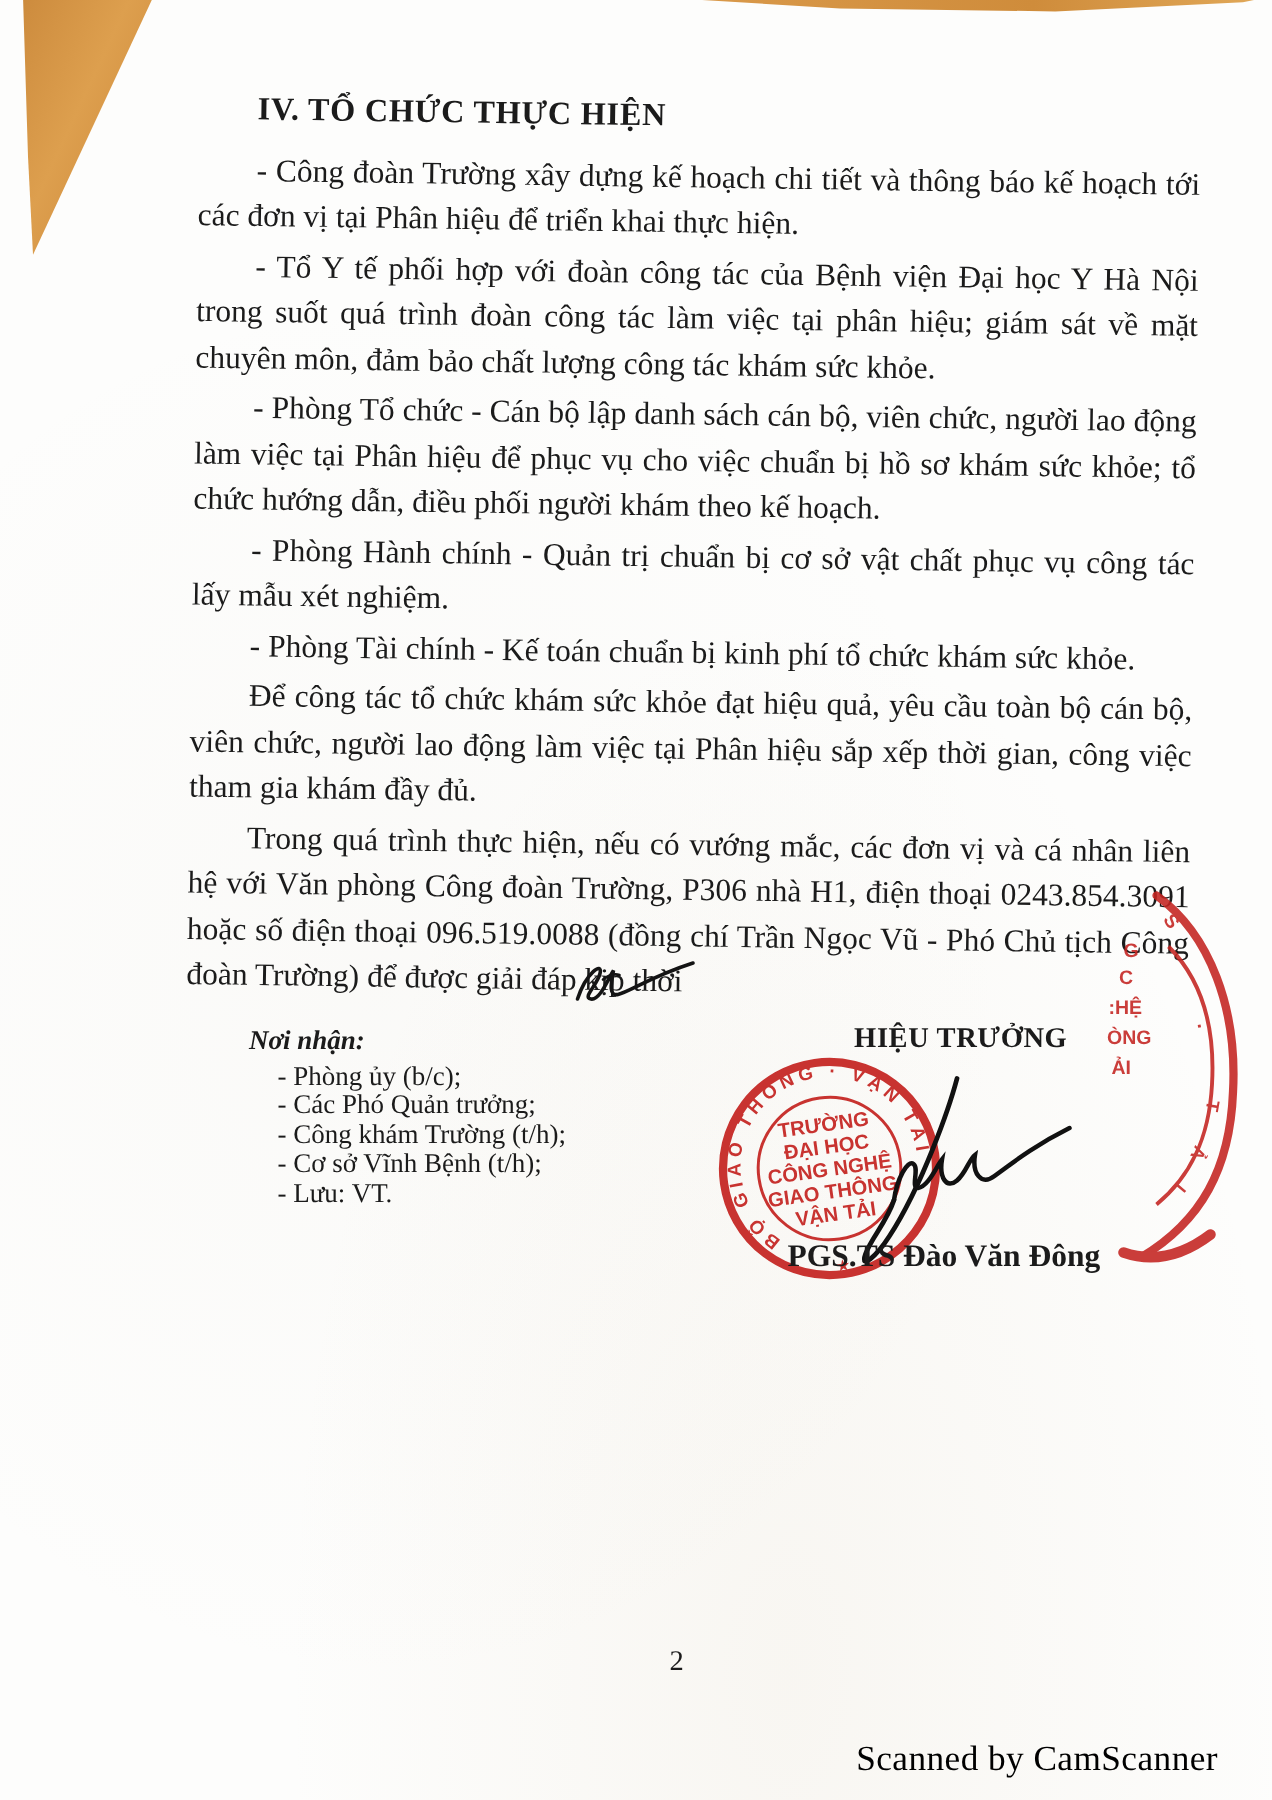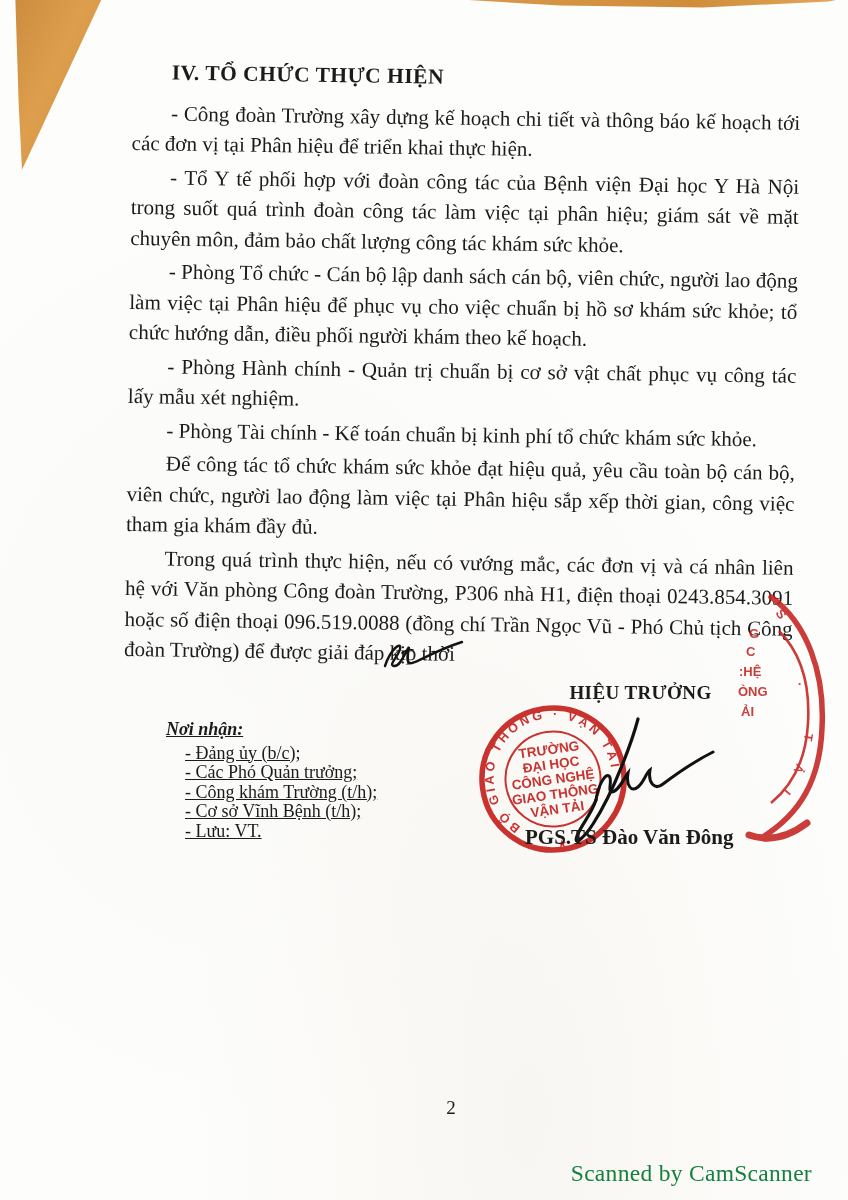--- a/index.html
+++ b/index.html
@@ -26,37 +26,37 @@
     position:absolute;left:133px;top:57px;width:668px;
     transform:rotate(0.85deg);transform-origin:0 0;
     font-size:21px;line-height:30.5px;text-align:justify;
   }
   .doc-title{
     font-weight:bold;font-size:21.5px;margin:0 0 10px 39px;
     letter-spacing:.5px;text-align:left;
   }
   .doc-body p{margin:0 0 3px 0;text-indent:39px;}
   .paraph-svg{position:absolute;left:378px;top:633px;}
-  .recipients{position:absolute;left:166px;top:720px;font-size:18px;line-height:19.5px;text-decoration:underline;}
+  .recipients{position:absolute;left:166px;top:684px;font-size:18px;line-height:19.5px;}
   .recipients .rh{font-weight:bold;font-style:italic;margin-bottom:4px;}
   .recipients .ri{margin-left:19px;}
   .exec-title{
     position:absolute;left:558px;top:682px;width:165px;text-align:center;
     font-weight:bold;font-size:19px;letter-spacing:.4px;
   }
   .stamp{position:absolute;left:466px;top:692px;transform:rotate(-8deg);opacity:.92;}
   .signature-svg{position:absolute;left:543px;top:694px;}
   .exec-name{
     position:absolute;left:525px;top:825px;width:220px;text-align:left;
     font-weight:bold;font-size:21px;
   }
   .partial-stamp{position:absolute;left:733px;top:583px;opacity:.88;}
   .page-num{position:absolute;left:433px;top:1097px;width:36px;text-align:center;font-size:19px;}
   .scan-footer{
-    position:absolute;right:36px;top:1160px;font-size:23.5px;color:#15803d;
+    position:absolute;right:36px;top:1160px;font-size:23.5px;color:#000000;
     letter-spacing:.3px;
   }
   .stamp-center-text{font-family:"Liberation Sans",sans-serif;font-weight:bold;}
   .stamp-ring-text{font-family:"Liberation Sans",sans-serif;font-weight:bold;letter-spacing:3.2px;}
   .frag{font-family:"Liberation Sans",sans-serif;font-weight:bold;}
 </style>
 </head>
 <body>
 
 <div class="corner-tri"></div>
@@ -73,21 +73,21 @@
   <p>Trong quá trình thực hiện, nếu có vướng mắc, các đơn vị và cá nhân liên hệ với Văn phòng Công đoàn Trường, P306 nhà H1, điện thoại 0243.854.3091 hoặc số điện thoại 096.519.0088 (đồng chí Trần Ngọc Vũ - Phó Chủ tịch Công đoàn Trường) để được giải đáp kịp thời</p>
 </div>
 
 <svg class="paraph-svg" width="90" height="42" viewBox="0 0 90 42">
   <path d="M7 33 C13 15 24 8 22 16 C20 24 10 32 16 33 C22 34 27 20 31 14 C29 24 28 31 34 30 C42 28 56 18 84 9" fill="none" stroke="#141414" stroke-width="2.4" stroke-linecap="round"></path>
   <path d="M24 20 C28 17 32 16 35 17" fill="none" stroke="#141414" stroke-width="1.8" stroke-linecap="round"></path>
 </svg>
 
 <div class="recipients">
   <div class="rh">Nơi nhận:</div>
-  <div class="ri">- Đảng ủy (b/c);</div>
+  <div class="ri">- Phòng ủy (b/c);</div>
   <div class="ri">- Các Phó Quản trưởng;</div>
   <div class="ri">- Công khám Trường (t/h);</div>
   <div class="ri">- Cơ sở Vĩnh Bệnh (t/h);</div>
   <div class="ri">- Lưu: VT.</div>
 </div>
 
 <div class="exec-title">HIỆU TRƯỞNG</div>
 
 <svg class="stamp" width="174" height="174" viewBox="0 0 174 174">
   <defs>

